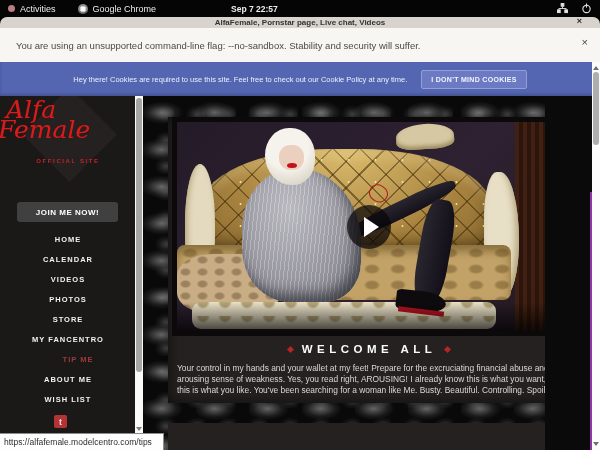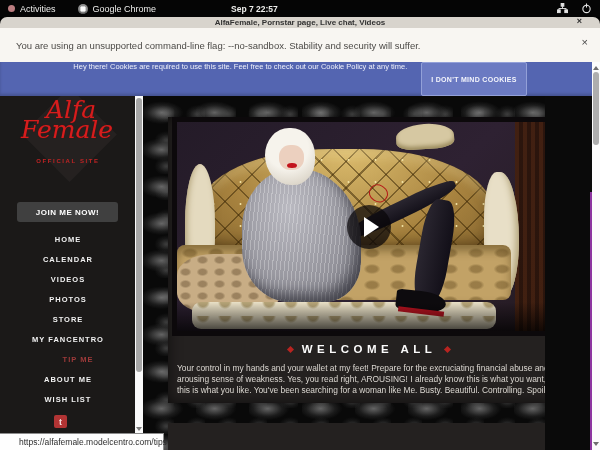--- a/index.html
+++ b/index.html
@@ -26,33 +26,33 @@
   .title-close { position:absolute; right:18px; top:-1px; font-size:9px; font-weight:bold; color:#2c2c2c; cursor:default; }
 
   
   .infobar { position:absolute; left:0; top:28px; width:600px; height:34px; background:#f8f6f2;
              display:flex; align-items:center; font-size:9.5px; color:#4c4a47; z-index:29; }
   .infobar-msg { margin-left:16px; }
   .infobar-close { position:absolute; right:12px; top:8px; font-size:11px; color:#4a4a4a; }
 
   
   .cookiebar { position:absolute; left:0; top:62px; width:600px; height:34px; background:#5465b1;
-               display:flex; justify-content:center; gap:14px; z-index:10;
+               display:flex; align-items:center; justify-content:center; gap:14px; z-index:10;
                box-shadow: inset 0 -2px 3px rgba(0,0,0,.18); }
   .cookie-msg { font-size:7.5px; color:#eef0fa; }
   .cookie-btn { font-family:"Liberation Sans", sans-serif; font-size:7px; font-weight:bold; letter-spacing:.3px;
                 color:#f4f5fc; background:#6b7ac2; border:1px solid #93a0d8; border-radius:2px;
                 padding:5px 9px; cursor:pointer; }
 
   .page { position:absolute; left:0; top:96px; width:600px; height:354px; background:#0a0a0a; }
 
   
   .sidebar { position:absolute; left:0; top:0; width:136px; height:354px; background:#1b1918; overflow:hidden; }
   .diamond { position:absolute; left:36px; top:5px; width:67px; height:67px; background:#252120; transform:rotate(45deg); }
-  .logo { position:absolute; left:0; top:1px; width:100%; text-align:center;
+  .logo { position:absolute; left:0; top:1px; width:100%; 
           font-family:"DejaVu Serif", serif; font-style:italic; color:#d61d1d;
           text-shadow:0 0 1px #6e0d0d; }
   .logo-l1 { font-size:25px; line-height:26px; display:block; margin-left:6px; }
   .logo-l2 { font-size:25px; line-height:14px; display:block; margin-left:-2px; }
   .tagline { position:absolute; left:0; top:62px; width:100%; text-align:center;
              font-size:6px; font-weight:bold; letter-spacing:1.6px; color:#c32424; }
   .join-btn { position:absolute; left:17px; top:106px; width:101px; height:20px; background:#404040;
               border:none; border-radius:3px; color:#fff; font-family:"Liberation Sans", sans-serif;
               font-size:8px; font-weight:bold; letter-spacing:.5px; cursor:pointer; }
   .nav { position:absolute; left:0; top:133px; width:100%; }
@@ -165,21 +165,21 @@
   .scrollbar { position:absolute; left:592px; top:62px; width:8px; height:388px; background:#fcfcfc; z-index:20; }
   .scroll-up { position:absolute; left:1px; top:4px; width:0; height:0;
                border-left:3px solid transparent; border-right:3px solid transparent; border-bottom:4px solid #6f6f6f; }
   .scroll-thumb { position:absolute; left:1px; top:10px; width:6px; height:73px; background:#aeaeae; border-radius:3px; }
   .scroll-down { position:absolute; left:1px; bottom:4px; width:0; height:0;
                border-left:3px solid transparent; border-right:3px solid transparent; border-top:4px solid #6f6f6f; }
 
   
   .status-bubble { position:absolute; left:0; top:433px; width:164px; height:17px; background:#fefefe;
                    border:1px solid #8c8c8c; border-left:none; border-bottom:none;
-                   display:flex; align-items:center; padding-left:19px; font-size:8.5px; color:#2d2d2d; z-index:50; }
+                   display:flex; align-items:center; padding-left:4px; font-size:8.5px; color:#2d2d2d; z-index:50; }
 </style>
 </head>
 <body>
 
 <div class="screen">
 
   <div class="topbar">
     <div class="activities">
       <span class="act-dot"></span>
       <span>Activities</span>

